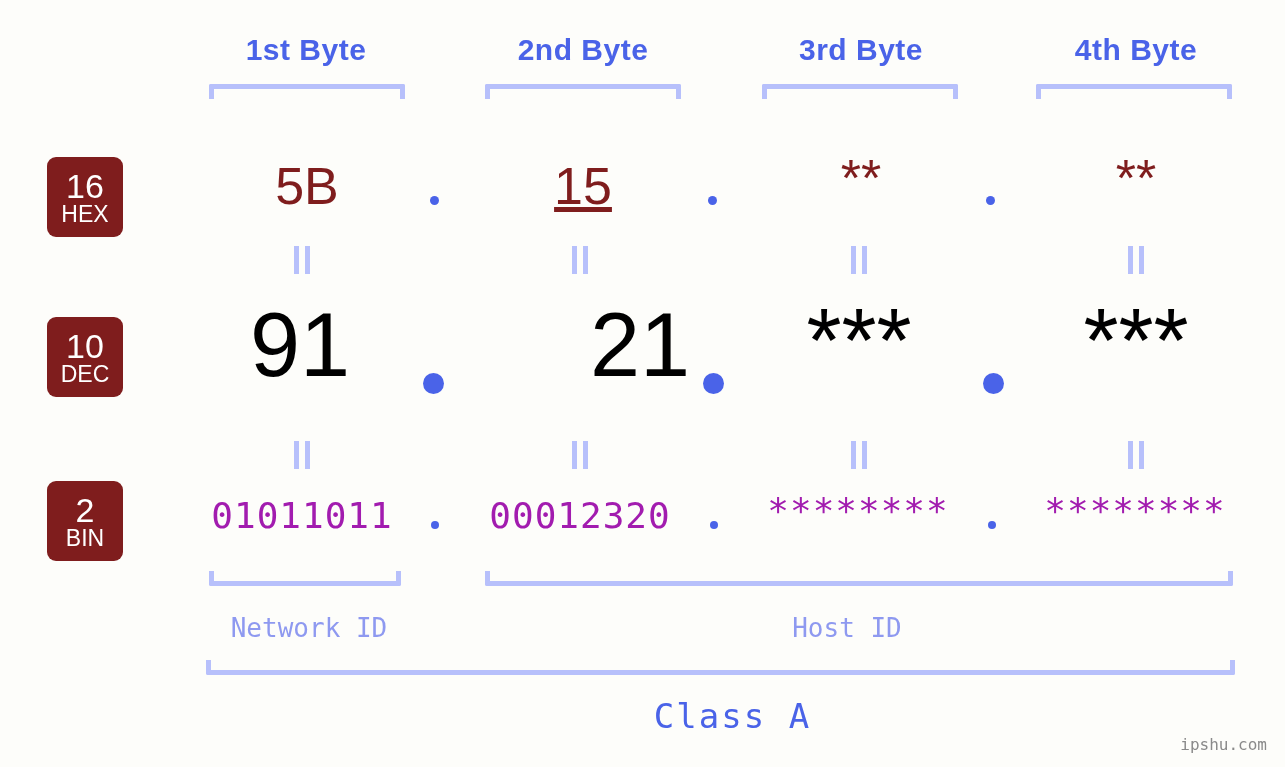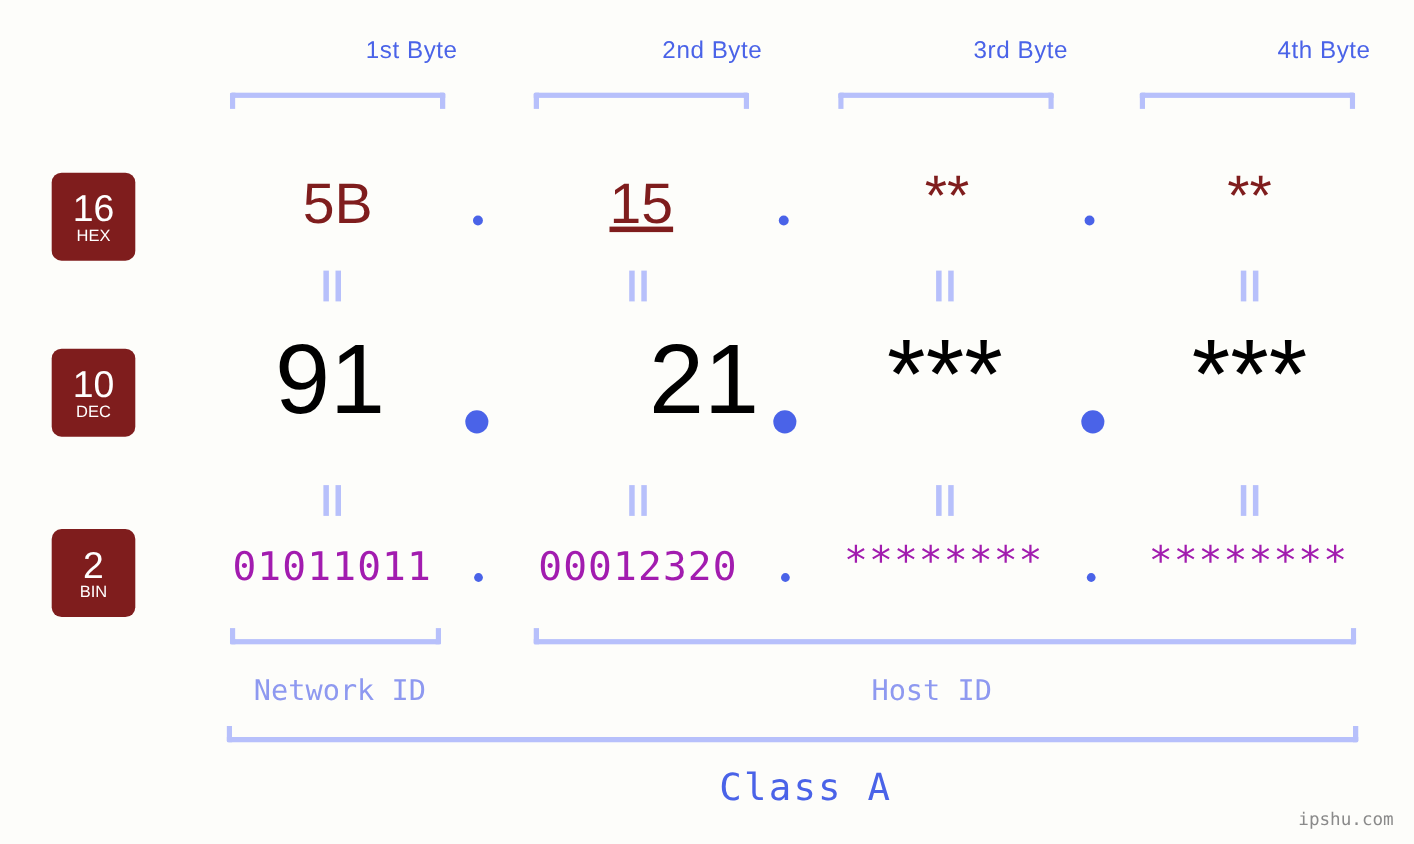--- a/index.html
+++ b/index.html
@@ -20,26 +20,27 @@
     left: 0;
     top: 0;
     width: 1285px;
     height: 767px;
   }
 
   
   .byte-label {
     position: absolute;
     top: 33px;
-    text-align: right;
-    font-size: 22px;
+    text-align: center;
+    font-size: 30px;
     color: #4a63e8;
     font-family: "Liberation Sans", sans-serif;
     letter-spacing: 0.5px;
     white-space: nowrap;
+    font-weight: bold;
   }
 
   
   .bracket-down {
     position: absolute;
     border-top: 5px solid #b7c0fb;
     border-left: 5px solid #b7c0fb;
     border-right: 5px solid #b7c0fb;
     height: 15px;
     box-sizing: border-box;
@@ -71,21 +72,21 @@
     align-items: center;
     justify-content: center;
     line-height: 1;
   }
   .badge .num {
     font-size: 34px;
     font-weight: 400;
     font-family: "Liberation Sans", sans-serif;
   }
   .badge .nm {
-    font-size: 15px;
+    font-size: 23px;
     margin-top: 0;
     font-family: "Liberation Sans", sans-serif;
   }
 
   
   .cell {
     position: absolute;
     text-align: center;
     white-space: nowrap;
   }

